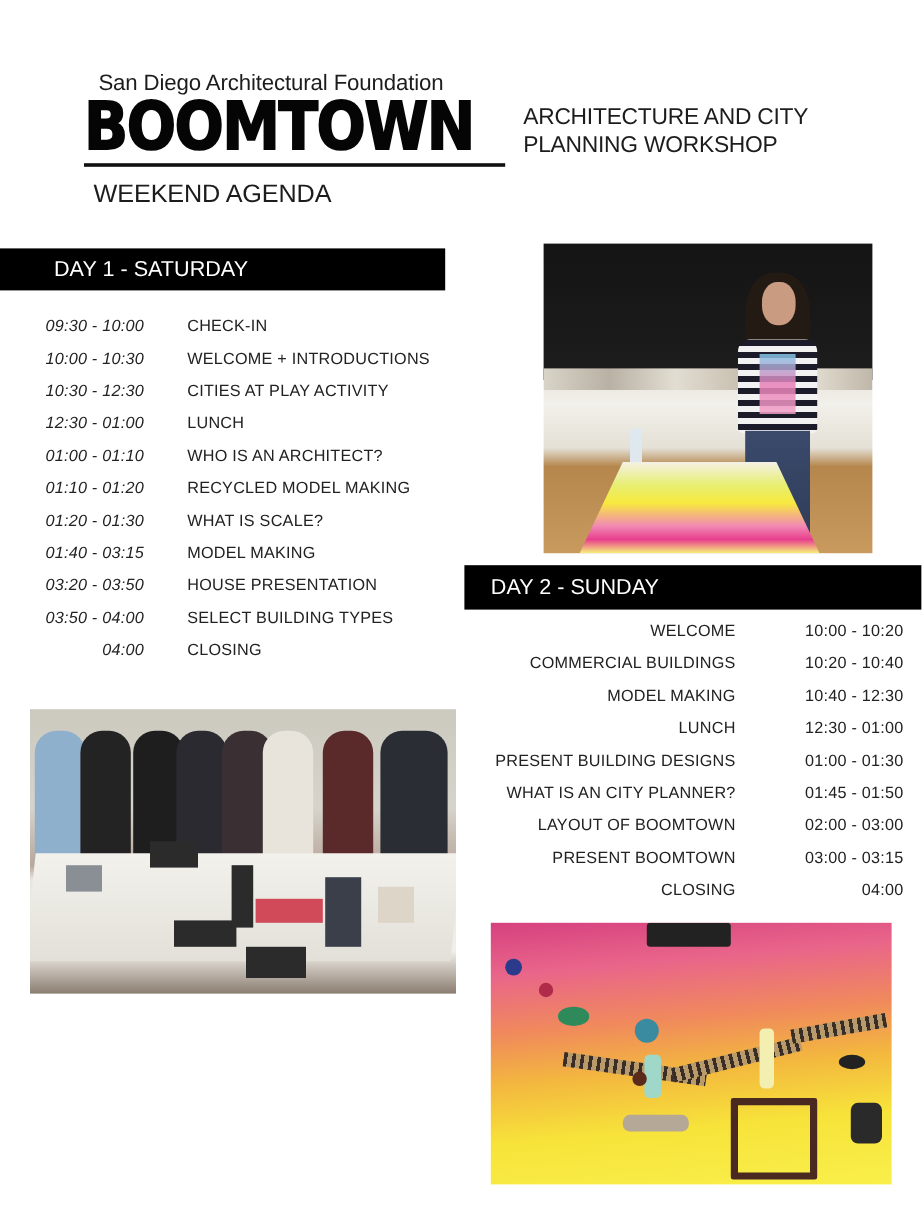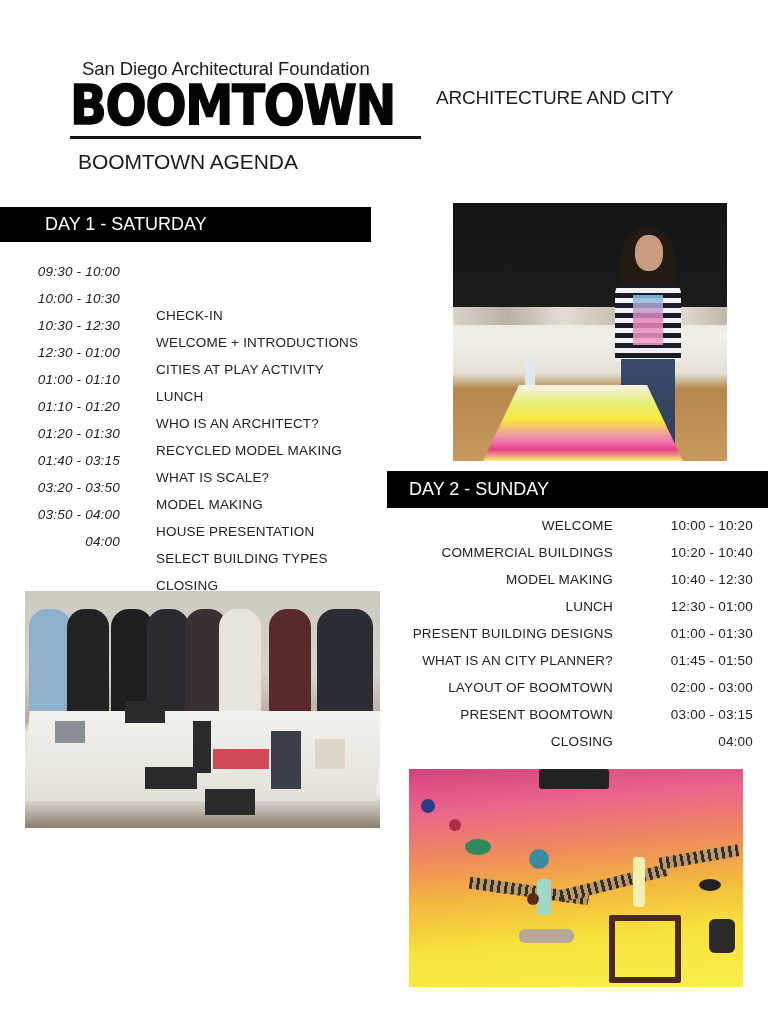--- a/index.html
+++ b/index.html
@@ -18,21 +18,21 @@
   .subtitle { left: 436px; top: 86px; font-size: 19px; line-height: 24px; color: #1c1c1c; letter-spacing: -0.2px; white-space: nowrap; }
   .agenda { left: 78px; top: 150px; font-size: 21px; color: #1c1c1c; letter-spacing: -0.1px; white-space: nowrap; }
 
   .day-bar { background: #000; color: #fff; font-weight: normal; font-size: 18px; display: flex; align-items: center; box-sizing: border-box; }
   .day1-bar { left: 0; top: 207px; width: 371px; height: 35px; padding-left: 45px; }
   .day2-bar { left: 387px; top: 471px; width: 381px; height: 37px; padding-left: 22px; }
 
   .sched { font-size: 13.5px; color: #222; letter-spacing: 0.2px; }
   .row { position: absolute; white-space: nowrap; }
   .d1 .time { position: absolute; right: 0; width: 120px; text-align: right; font-style: italic; }
-  .d1 .evt { position: absolute; left: 140px; margin-top: 44px; }
+  .d1 .evt { position: absolute; left: 140px; }
   .d2 .evt { position: absolute; right: 155px; text-align: right; }
   .d2 .time { position: absolute; right: 15px; width: 120px; text-align: right; }
 
   .photo { overflow: hidden; }
   .photo1 { left: 453px; top: 203px; width: 274px; height: 258px;
     background:
       linear-gradient(180deg, #141414 0%, #1c1c1c 40%, #2a2a2a 44%, transparent 44%),
       linear-gradient(180deg, transparent 44%, #e9e6df 44%, #f2f0ea 52%, #e4e0d6 66%, #b5874d 72%, #c89a5e 100%);
   }
   .photo1 .shelf { left: 0; top: 104px; width: 274px; height: 18px; background: linear-gradient(90deg,#d9d4c8,#b8b1a4 20%,#e2ddd2 40%,#c8c0b0 60%,#e6e1d6 80%,#bfb7a8); }
@@ -59,22 +59,23 @@
   .photo3 .piece { position: absolute; border-radius: 50%; }
 </style>
 </head>
 <body>
 
 <div class="abs org">San Diego Architectural Foundation</div>
 <div class="abs brand">BOOMTOWN</div>
 <div class="abs brand-rule"></div>
 <div class="abs subtitle">
   <div>ARCHITECTURE AND CITY</div>
-</div>
-<div class="abs agenda">BOOMTOWN AGENDA</div>
+  <div>PLANNING WORKSHOP</div>
+</div>
+<div class="abs agenda">WEEKEND AGENDA</div>
 
 <div class="abs day-bar day1-bar">
   <span>DAY 1 - SATURDAY</span>
 </div>
 <div class="abs sched d1" style="left:0; top:264px; width:390px; height:300px;">
   <div class="row" style="top:0; left:0; width:390px;">
       <span class="time" style="left:0; right:auto;">09:30 -  10:00</span>
       <span class="evt" style="left:156px;">CHECK-IN</span>
     </div>
   <div class="row" style="top:27px; left:0; width:390px;">

